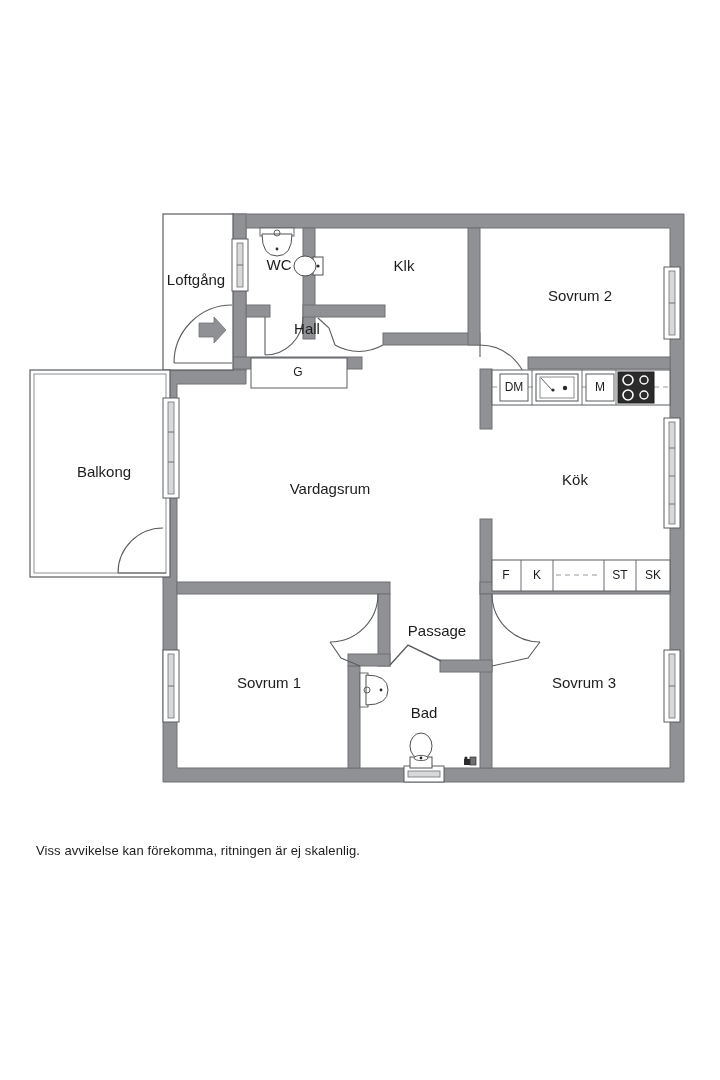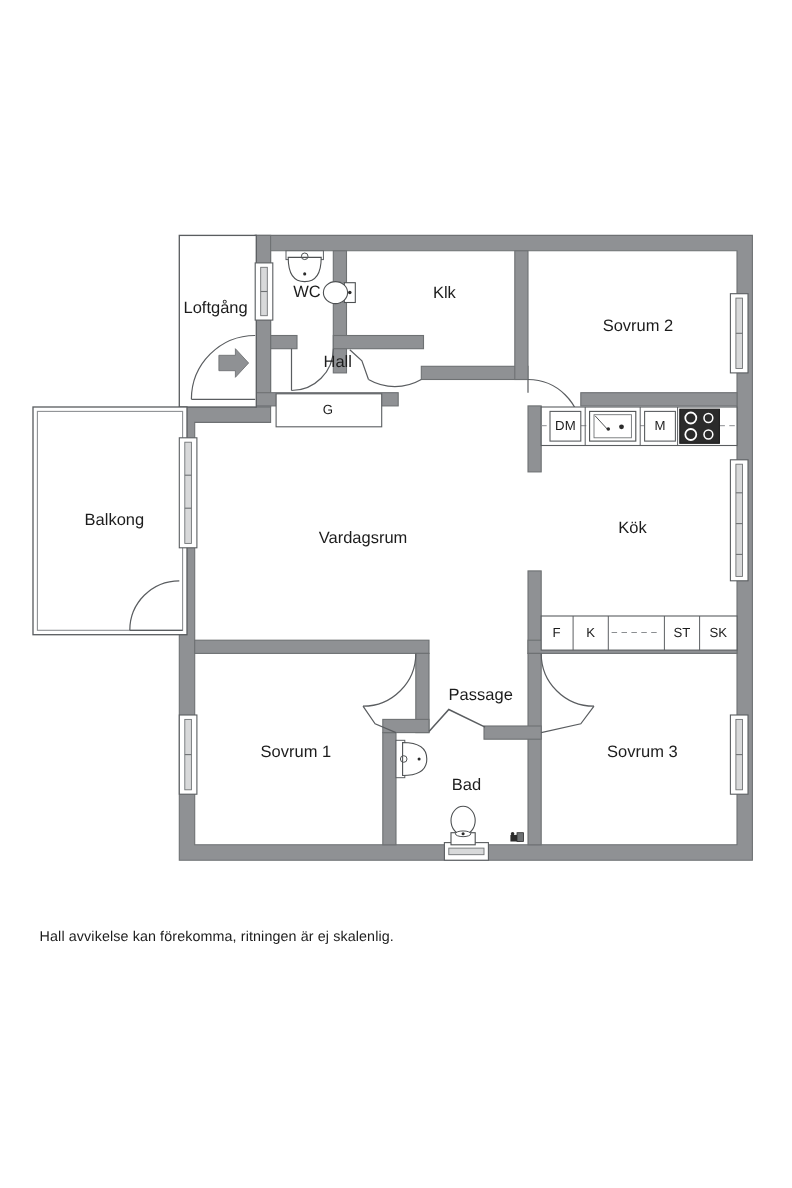--- a/index.html
+++ b/index.html
@@ -298,15 +298,15 @@
       <text class="unit-label" x="514" y="388">DM</text>
       <text class="unit-label" x="600" y="388">M</text>
       <text class="unit-label" x="506" y="576">F</text>
       <text class="unit-label" x="537" y="576">K</text>
       <text class="unit-label" x="620" y="576">ST</text>
       <text class="unit-label" x="653" y="576">SK</text>
     </g>
 
   </svg>
 
-  <div class="caption">Hall avvikelse kan förekomma, ritningen är ej skalenlig.</div>
+  <div class="caption">Viss avvikelse kan förekomma, ritningen är ej skalenlig.</div>
 
 </div>
 
 </body></html>

